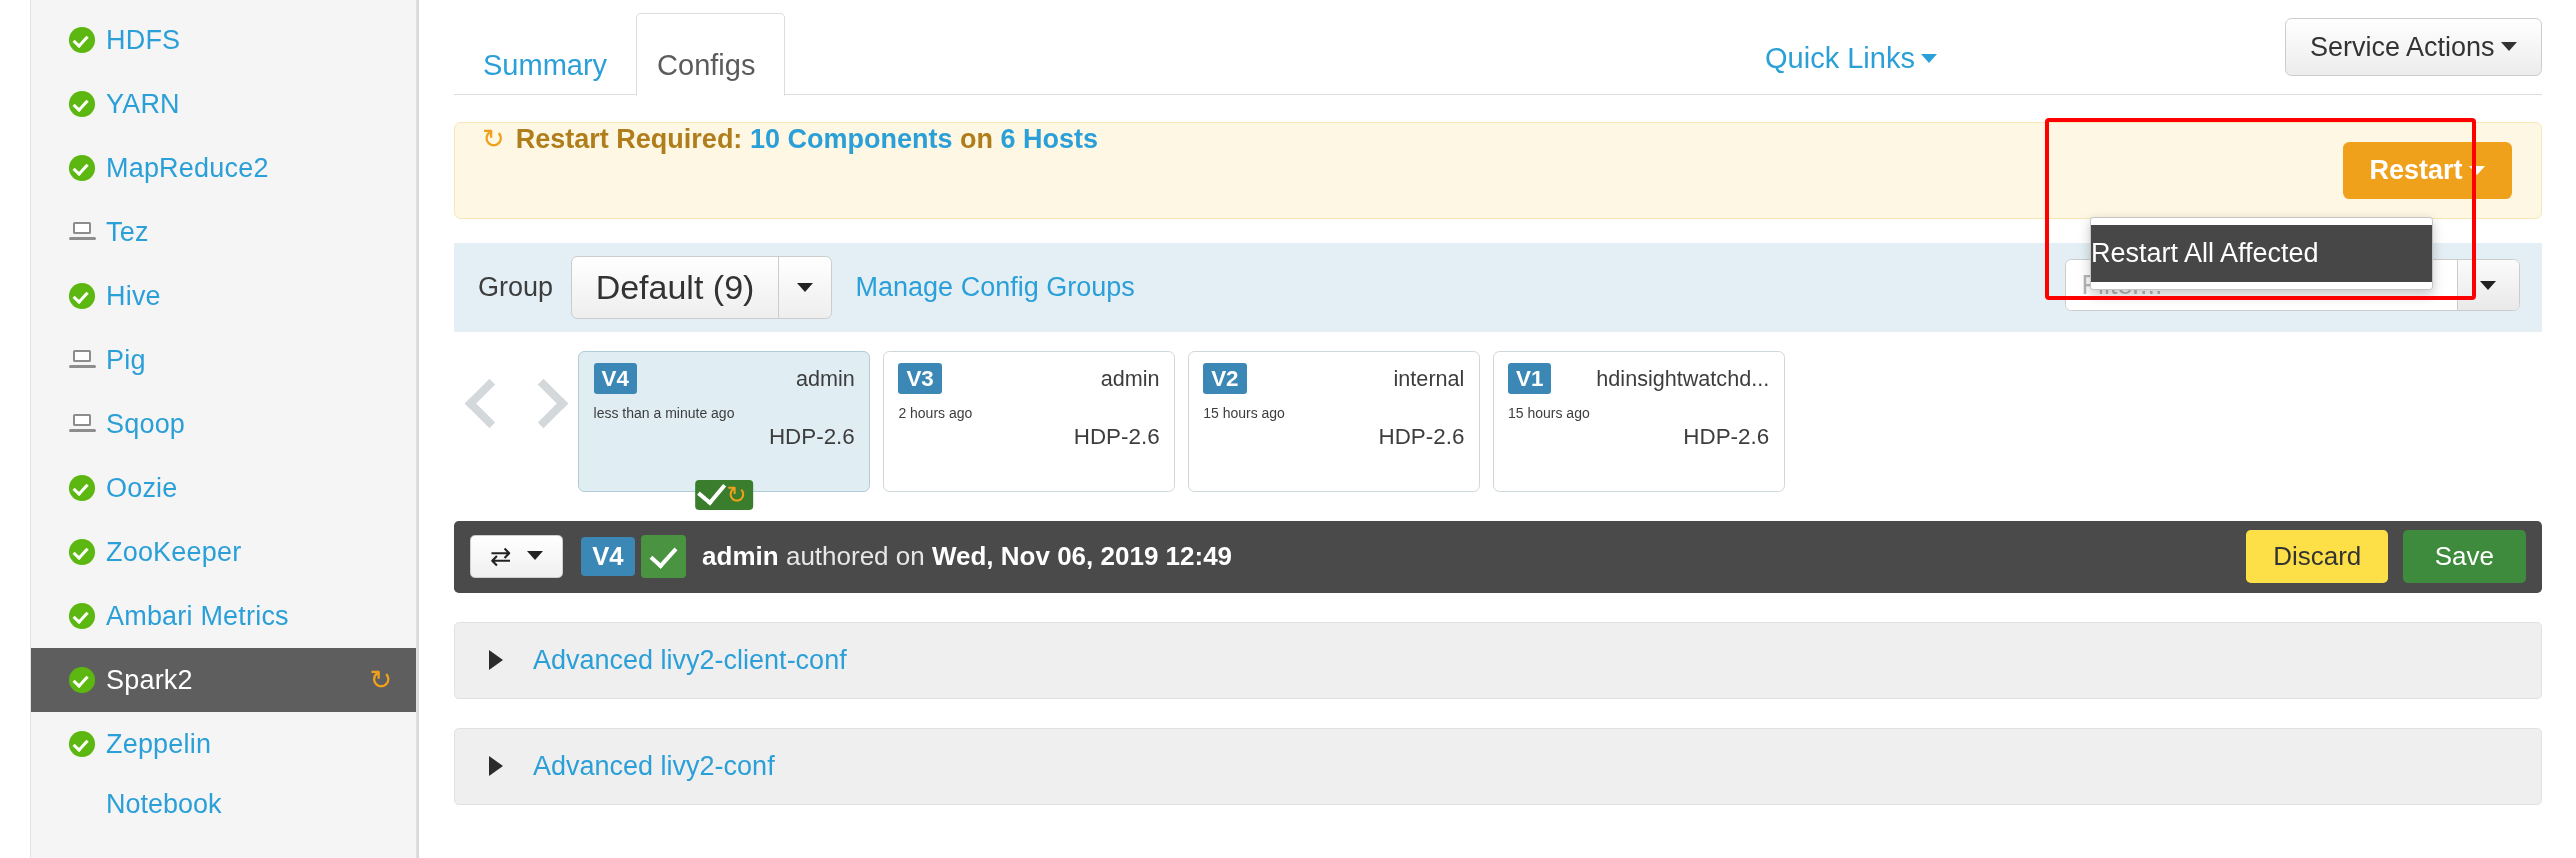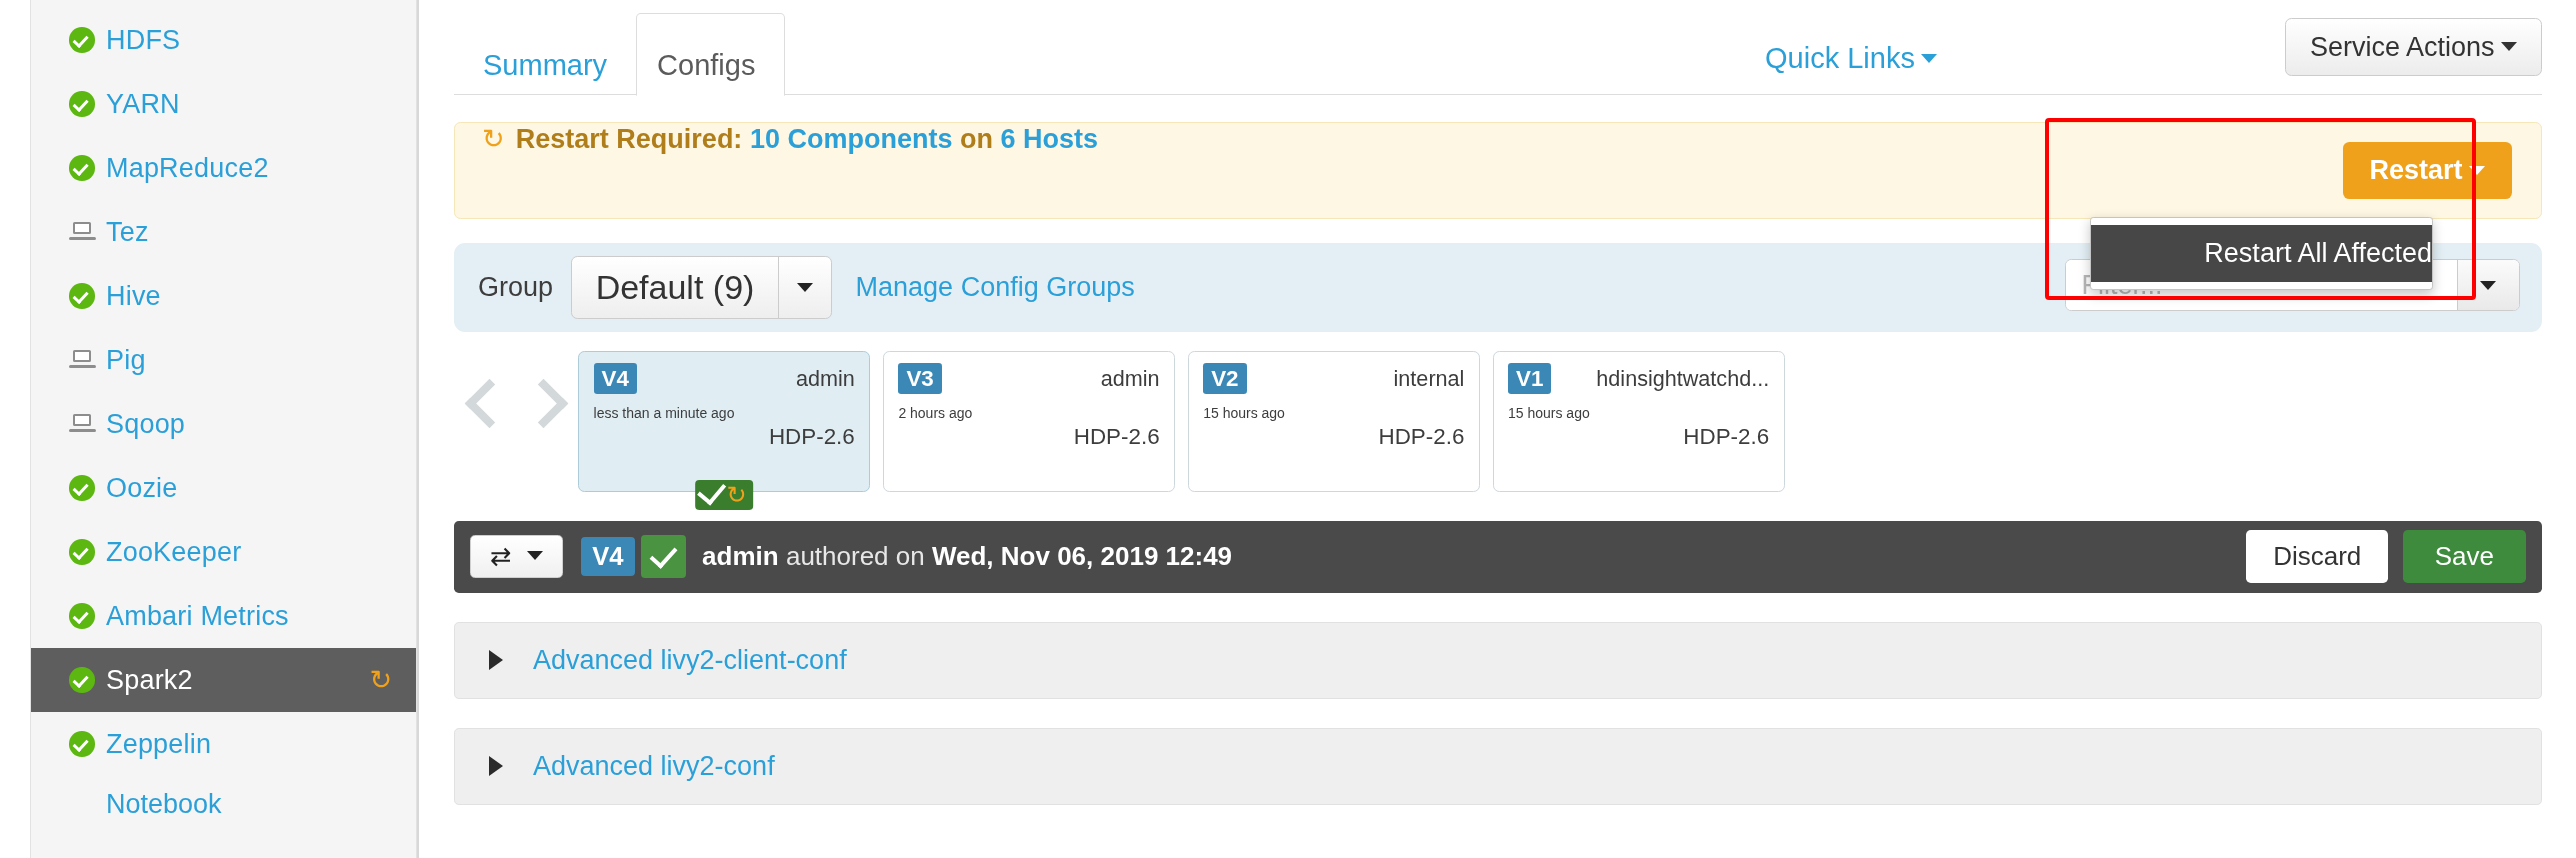--- a/index.html
+++ b/index.html
@@ -243,41 +243,41 @@
     box-shadow: 0 4.8px 11.2px rgba(0,0,0,.22);
     padding: 7.2px 0;
     box-sizing: border-box;
     z-index: 40;
   }
   .restart-menu .item {
     background: #474747;
     color: #ffffff;
     font-size: 27px;
     padding: 12.8px 0;
-    text-align: right;
+    text-align: left;
     white-space: nowrap;
   }
   .redbox {
     position: absolute;
     left: 2045px;
     top: 118px;
     width: 431px;
     height: 182px;
     border: 4.8px solid #ff0000;
     border-radius: 4px;
     box-sizing: border-box;
     z-index: 60;
     pointer-events: none;
   }
 
   
   .groupbar {
     margin-top: 24px;
     background: #e3eff5;
-    border-radius: 11px;
+    border-radius: 1px;
     height: 89px;
     display: flex;
     align-items: center;
     padding: 0 24px;
     box-sizing: border-box;
     position: relative;
   }
   .groupbar .glabel {
     font-size: 27px;
     color: #3d3d3d;
@@ -494,21 +494,21 @@
     white-space: nowrap;
   }
   .verbar .vb-text b { color: #ffffff; }
   .verbar .right {
     margin-left: auto;
     display: flex;
     gap: 14.4px;
     align-items: center;
   }
   .btn-discard {
-    background: #ffffff;
+    background: #fde047;
     border: none;
     border-radius: 4.8px;
     color: #333333;
     font-size: 26px;
     padding: 11.2px 27px;
   }
   .btn-save {
     background: #3e8b3e;
     border: none;
     border-radius: 4.8px;

